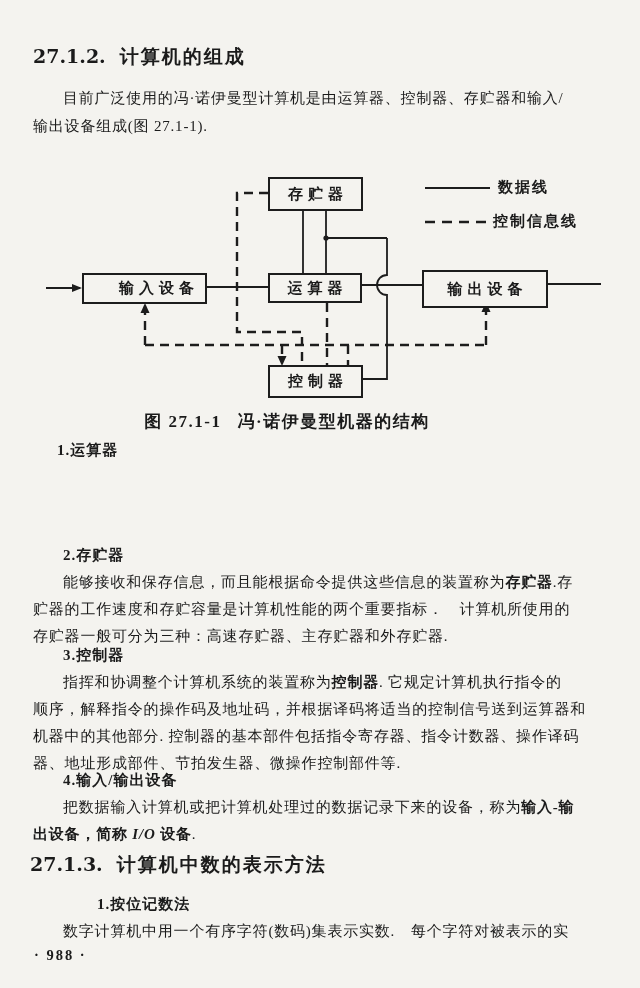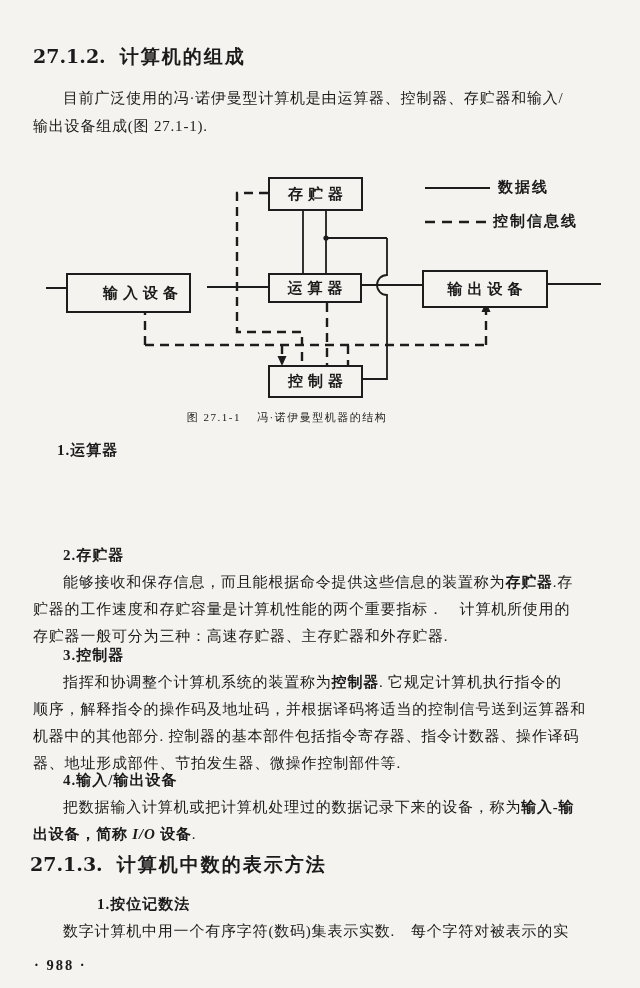--- a/index.html
+++ b/index.html
@@ -32,21 +32,21 @@
   
   #diagram{left:0;top:170px;width:640px;height:240px;}
   #diagram svg{position:absolute;left:0;top:0;}
   .dbox{
     position:absolute;box-sizing:border-box;
     border:2.5px solid #1c1c1c;background:#f4f3ef;
     display:flex;align-items:center;justify-content:center;
     font-size:15px;font-weight:700;letter-spacing:5px;text-indent:5px;
   }
   .legend-label{font-size:15px;font-weight:600;letter-spacing:2px;white-space:nowrap;}
-  .caption{width:574px;text-align:center;font-size:11px;font-weight:400;letter-spacing:1.5px;}
+  .caption{width:574px;text-align:center;font-size:17px;font-weight:700;letter-spacing:1.5px;}
   .caption .cap-ttl{margin-left:16px;}
   .footer{font-size:14.5px;font-weight:600;letter-spacing:2px;}
 </style>
 </head>
 <body>
 
 <div id="page">
 
   <div class="abs h-main" style="left:33px;top:44px;">
     <span class="num">27.1.2.</span><span class="ttl">计算机的组成</span>
@@ -96,21 +96,21 @@
         <polygon points="282,196 277.5,186 286.5,186"></polygon>
       </g>
 
       <path d="M425,18 H490" stroke="#1c1c1c" stroke-width="2"></path>
       <path d="M425,52 H490" stroke="#1c1c1c" stroke-width="2.4" stroke-dasharray="10 7"></path>
     </svg>
 
     <div class="dbox" style="left:268px;top:7px;width:95px;height:34px;">
         <span>存贮器</span>
       </div>
-    <div class="dbox" style="left:66px;top:103px;width:125px;height:40px;padding-left:24px;">
+    <div class="dbox" style="left:82px;top:103px;width:125px;height:31px;padding-left:24px;">
         <span>输入设备</span>
       </div>
     <div class="dbox" style="left:268px;top:103px;width:94px;height:30px;">
         <span>运算器</span>
       </div>
     <div class="dbox" style="left:422px;top:100px;width:126px;height:38px;">
         <span>输出设备</span>
       </div>
     <div class="dbox" style="left:268px;top:195px;width:95px;height:33px;">
         <span>控制器</span>
@@ -141,15 +141,15 @@
   <div class="abs para" style="left:33px;top:794px;"><span class="">把数据输入计算机或把计算机处理过的数据记录下来的设备，称为</span><span class="b ">输入-输
 出设备</span><span class="b ">，简称 </span><span class="b i">I/O </span><span class="b ">设备</span><span class="">.</span></div>
 
   <div class="abs h-main" style="left:30px;top:852px;">
     <span class="num">27.1.3.</span><span class="ttl">计算机中数的表示方法</span>
   </div>
 
   <div class="abs sub-head" style="left:63px;top:895px;margin-left:34px;">1.按位记数法</div>
   <div class="abs para" style="left:33px;top:918px;"><span class="">数字计算机中用一个有序字符(数码)集表示实数.　每个字符对被表示的实</span></div>
 
-  <div class="abs footer" style="left:34px;top:947px;margin-top:10px;">· 988 ·</div>
+  <div class="abs footer" style="left:34px;top:947px;">· 988 ·</div>
 
 </div>
 
 </body></html>

